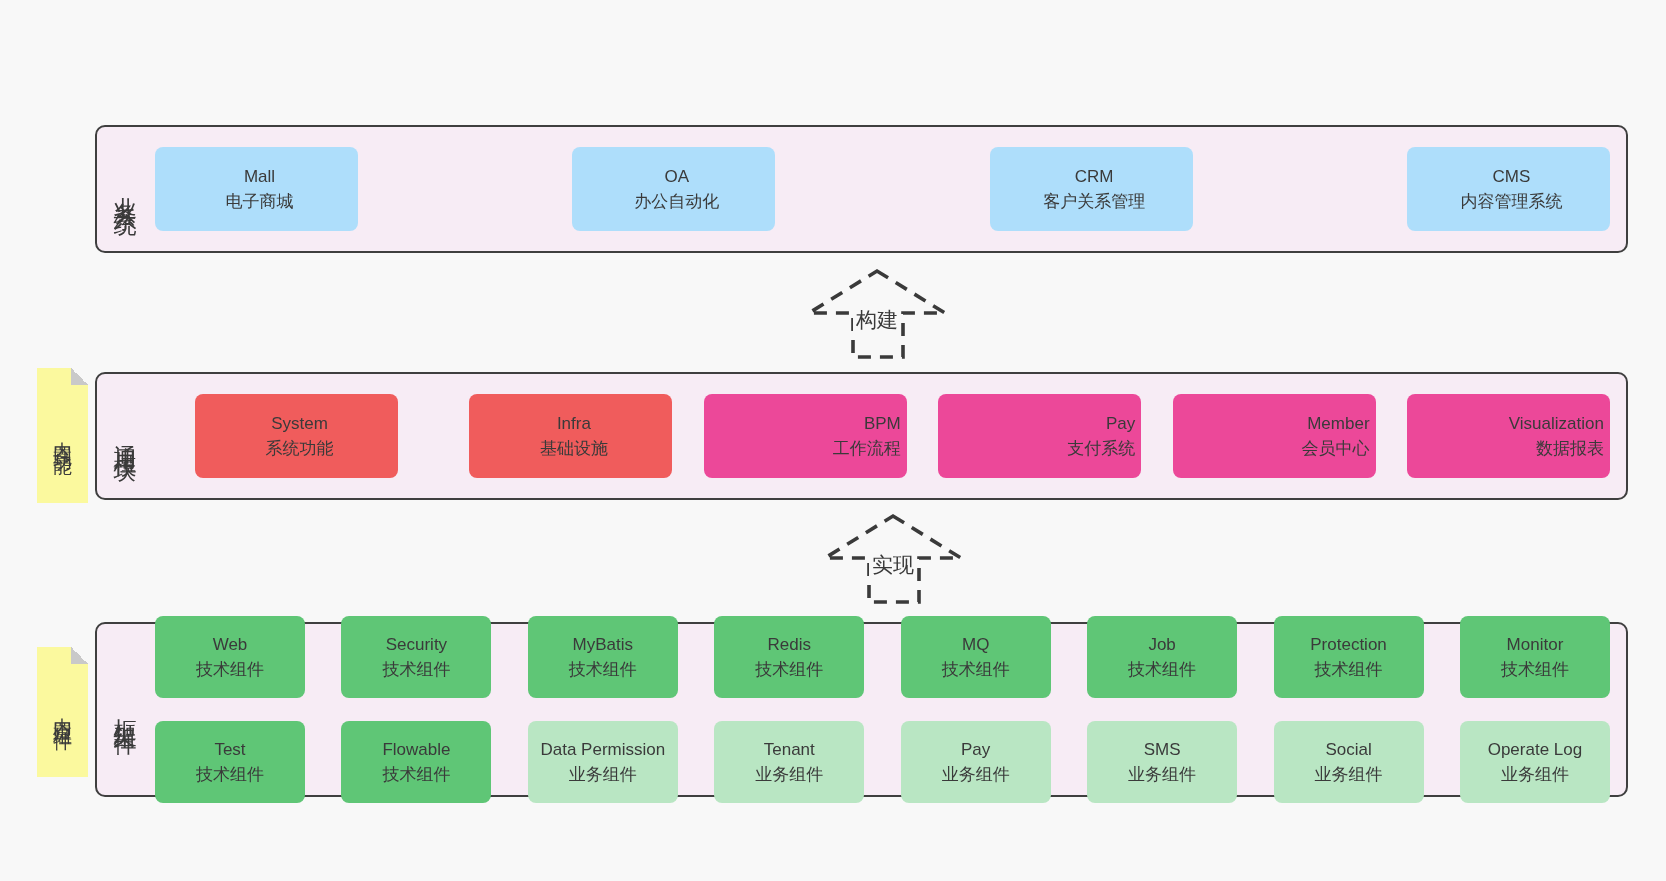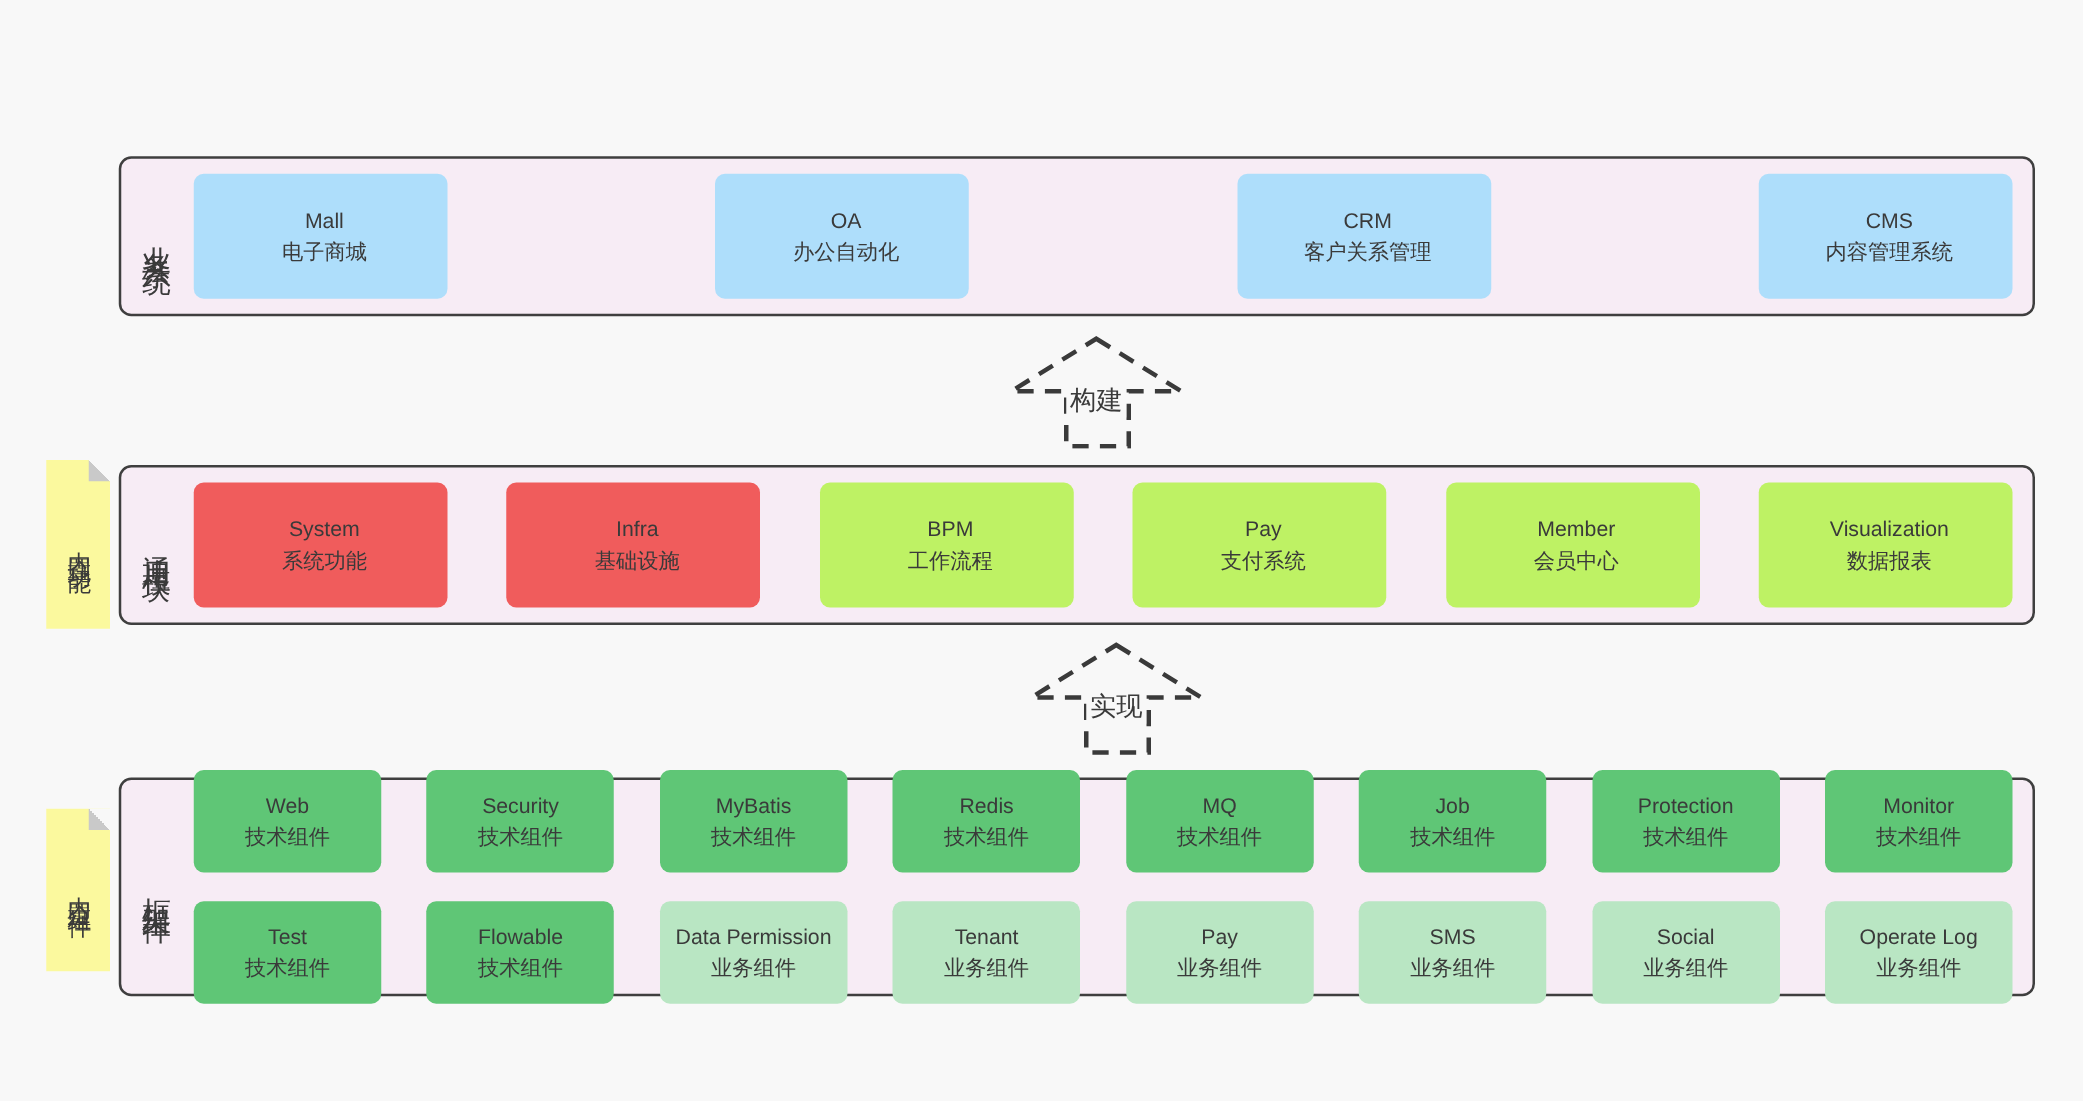--- a/index.html
+++ b/index.html
@@ -8,25 +8,25 @@
   
   .band{position:absolute;left:95px;width:1533px;background:#f7ecf5;border:2px solid #3f3f3f;border-radius:10px;box-sizing:border-box;display:flex;align-items:stretch;}
   .band-label-wrap{width:58px;display:flex;align-items:center;justify-content:center;flex:0 0 58px;}
   .band-label{writing-mode:vertical-rl;text-orientation:upright;font-size:23px;letter-spacing:5px;color:#3a3a3a;white-space:nowrap;}
   .boxes{flex:1;display:flex;justify-content:space-between;align-items:center;padding:0 16px 0 0;}
   .rows{flex:1;display:flex;flex-direction:column;justify-content:center;gap:23px;padding:0 16px 0 0;}
   .rows .boxes{flex:0 0 auto;padding:0;}
 
   
   .box{border-radius:8px;display:flex;flex-direction:column;justify-content:center;align-items:center;text-align:center;font-size:17px;line-height:1.5;box-sizing:border-box;padding:4px 6px;}
-  .box-wide{width:203px;height:100px;padding-left:12px;}
+  .box-wide{width:203px;height:84px;padding-left:12px;}
   .box-narrow{width:150px;height:82px;}
   .blue{background:#aedefb;}
-  .red{background:#f05c5c;}
-  .pink{background:#bef264;}
+  .red{background:#f05c5c;margin-left:40px;}
+  .pink{background:#ec4899;align-items:flex-end;}
   .green{background:#5fc676;}
   .lightgreen{background:#b9e6c3;}
 
   
   .sticky{position:absolute;left:37px;width:51px;background:#fbf99e;display:flex;align-items:center;justify-content:center;}
   .sticky-label{writing-mode:vertical-rl;text-orientation:upright;font-size:19px;letter-spacing:5px;color:#3a3a3a;white-space:nowrap;}
   .fold{position:absolute;top:0;right:0;width:17px;height:17px;background:linear-gradient(225deg,#f8f8f8 50%,#c9c9c9 50%);}
 
   
   .arrow{position:absolute;width:142px;height:92px;}

